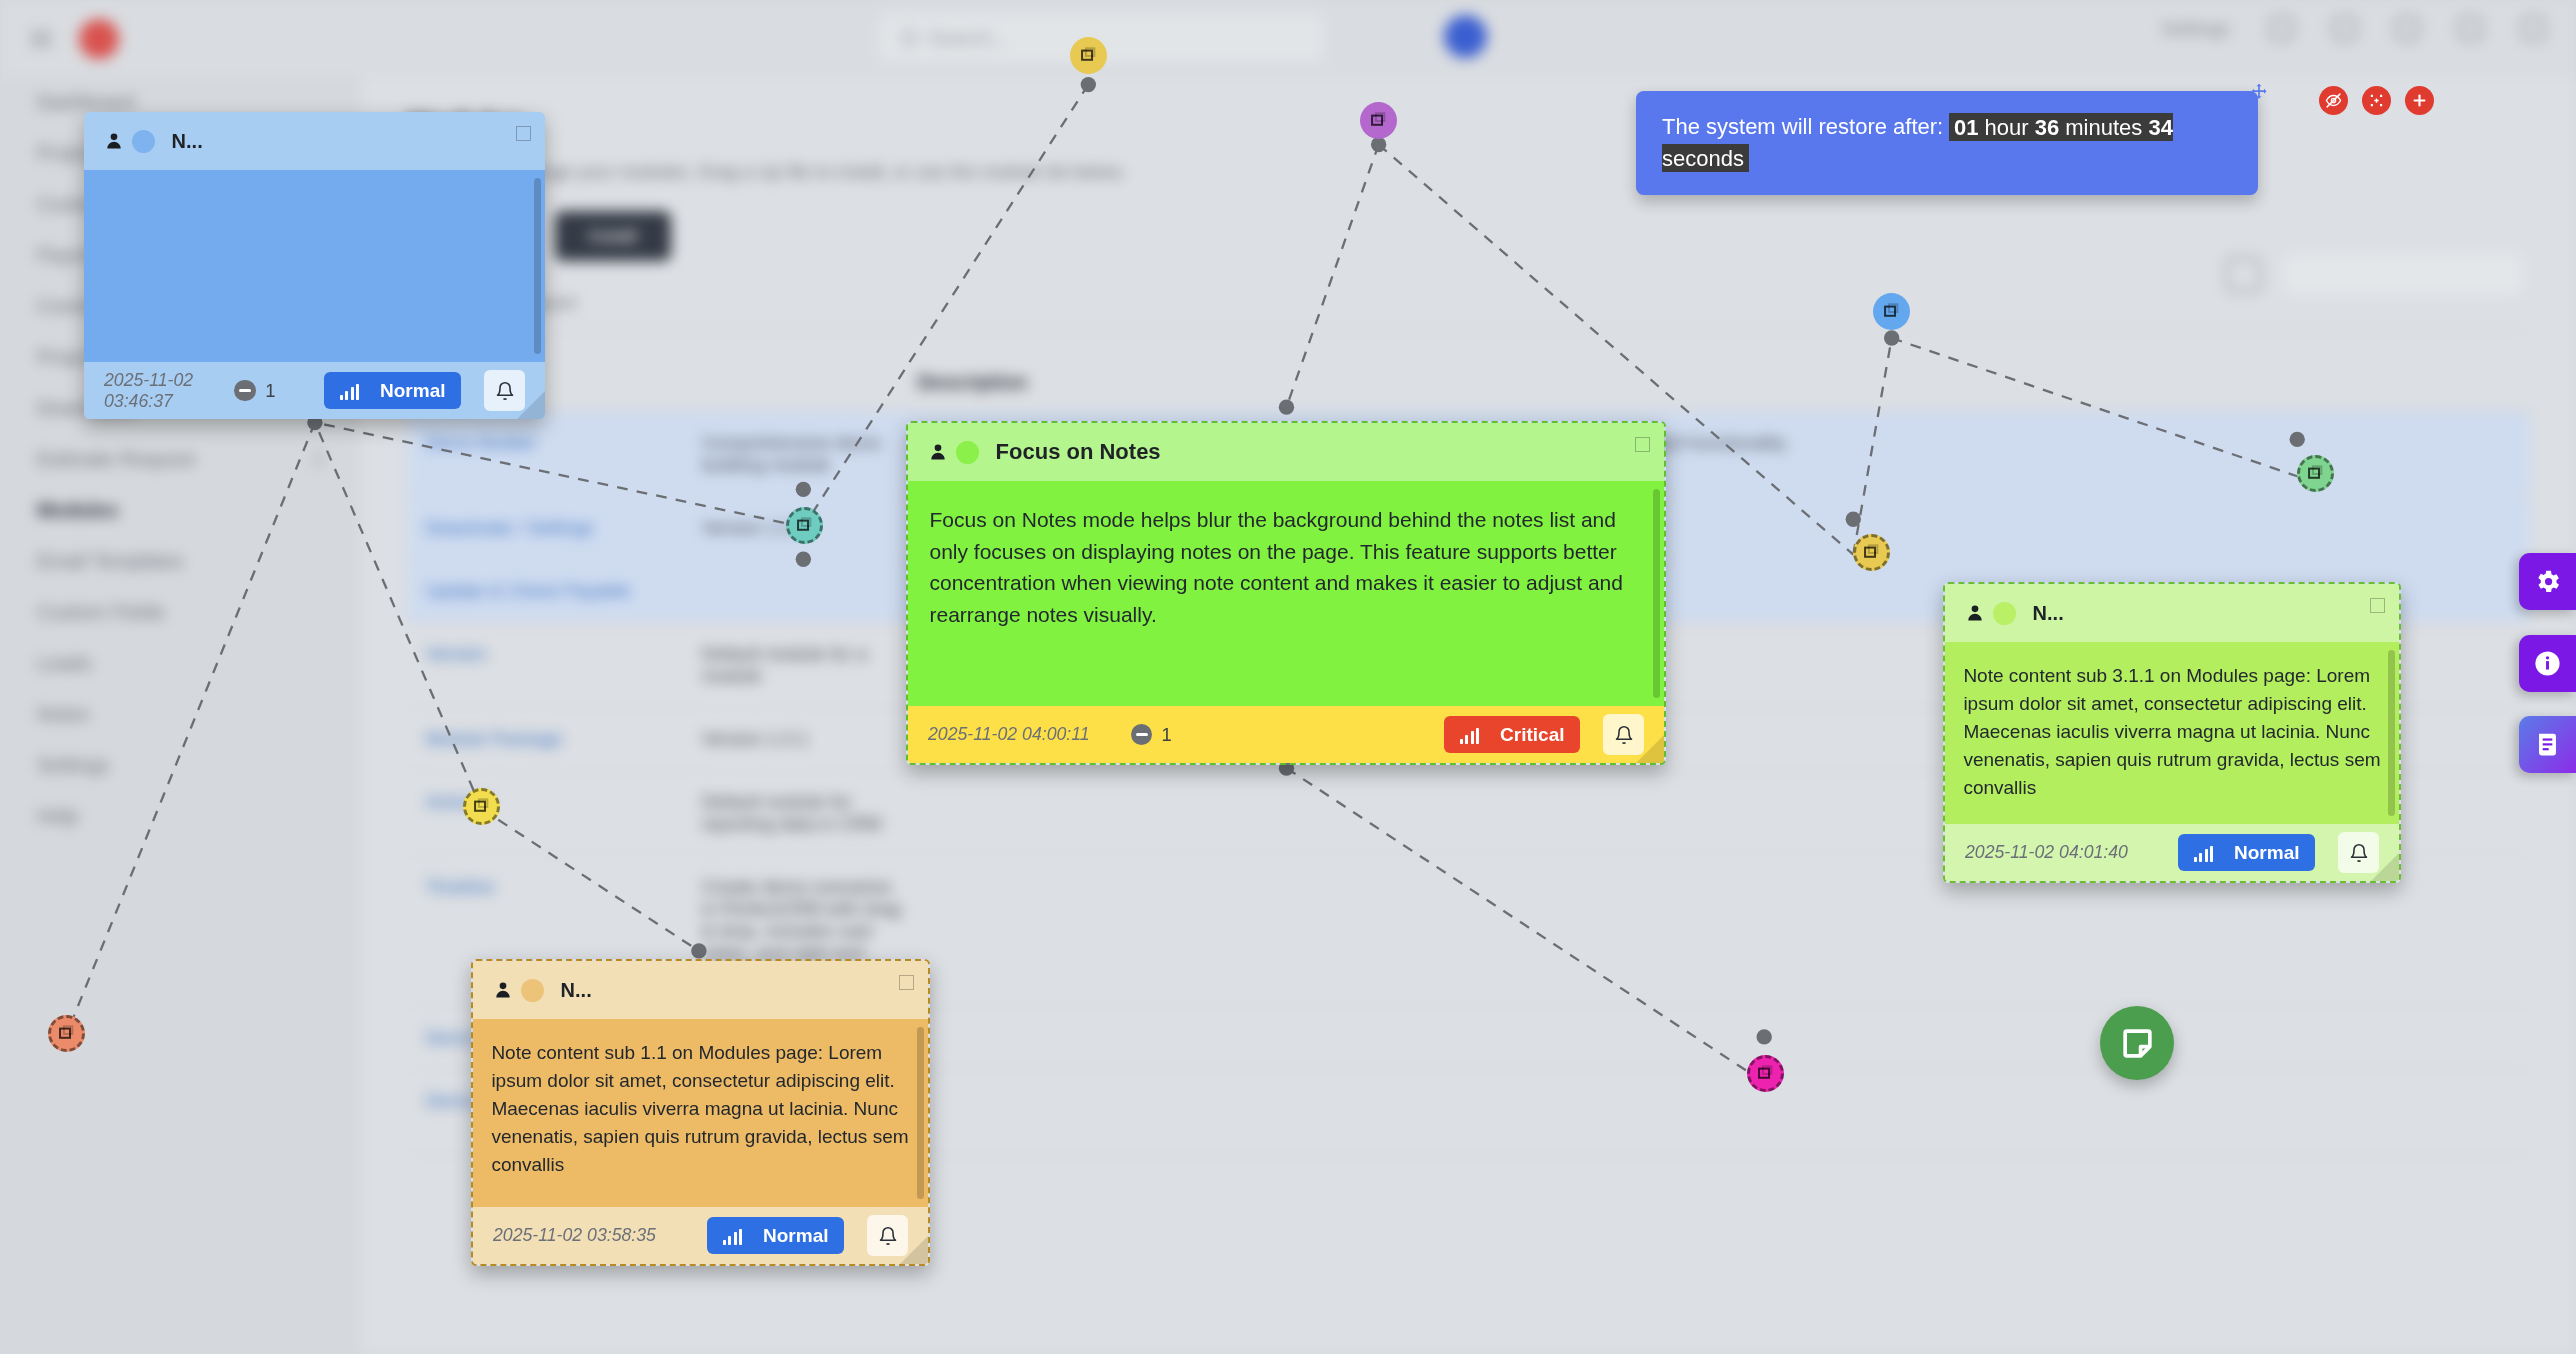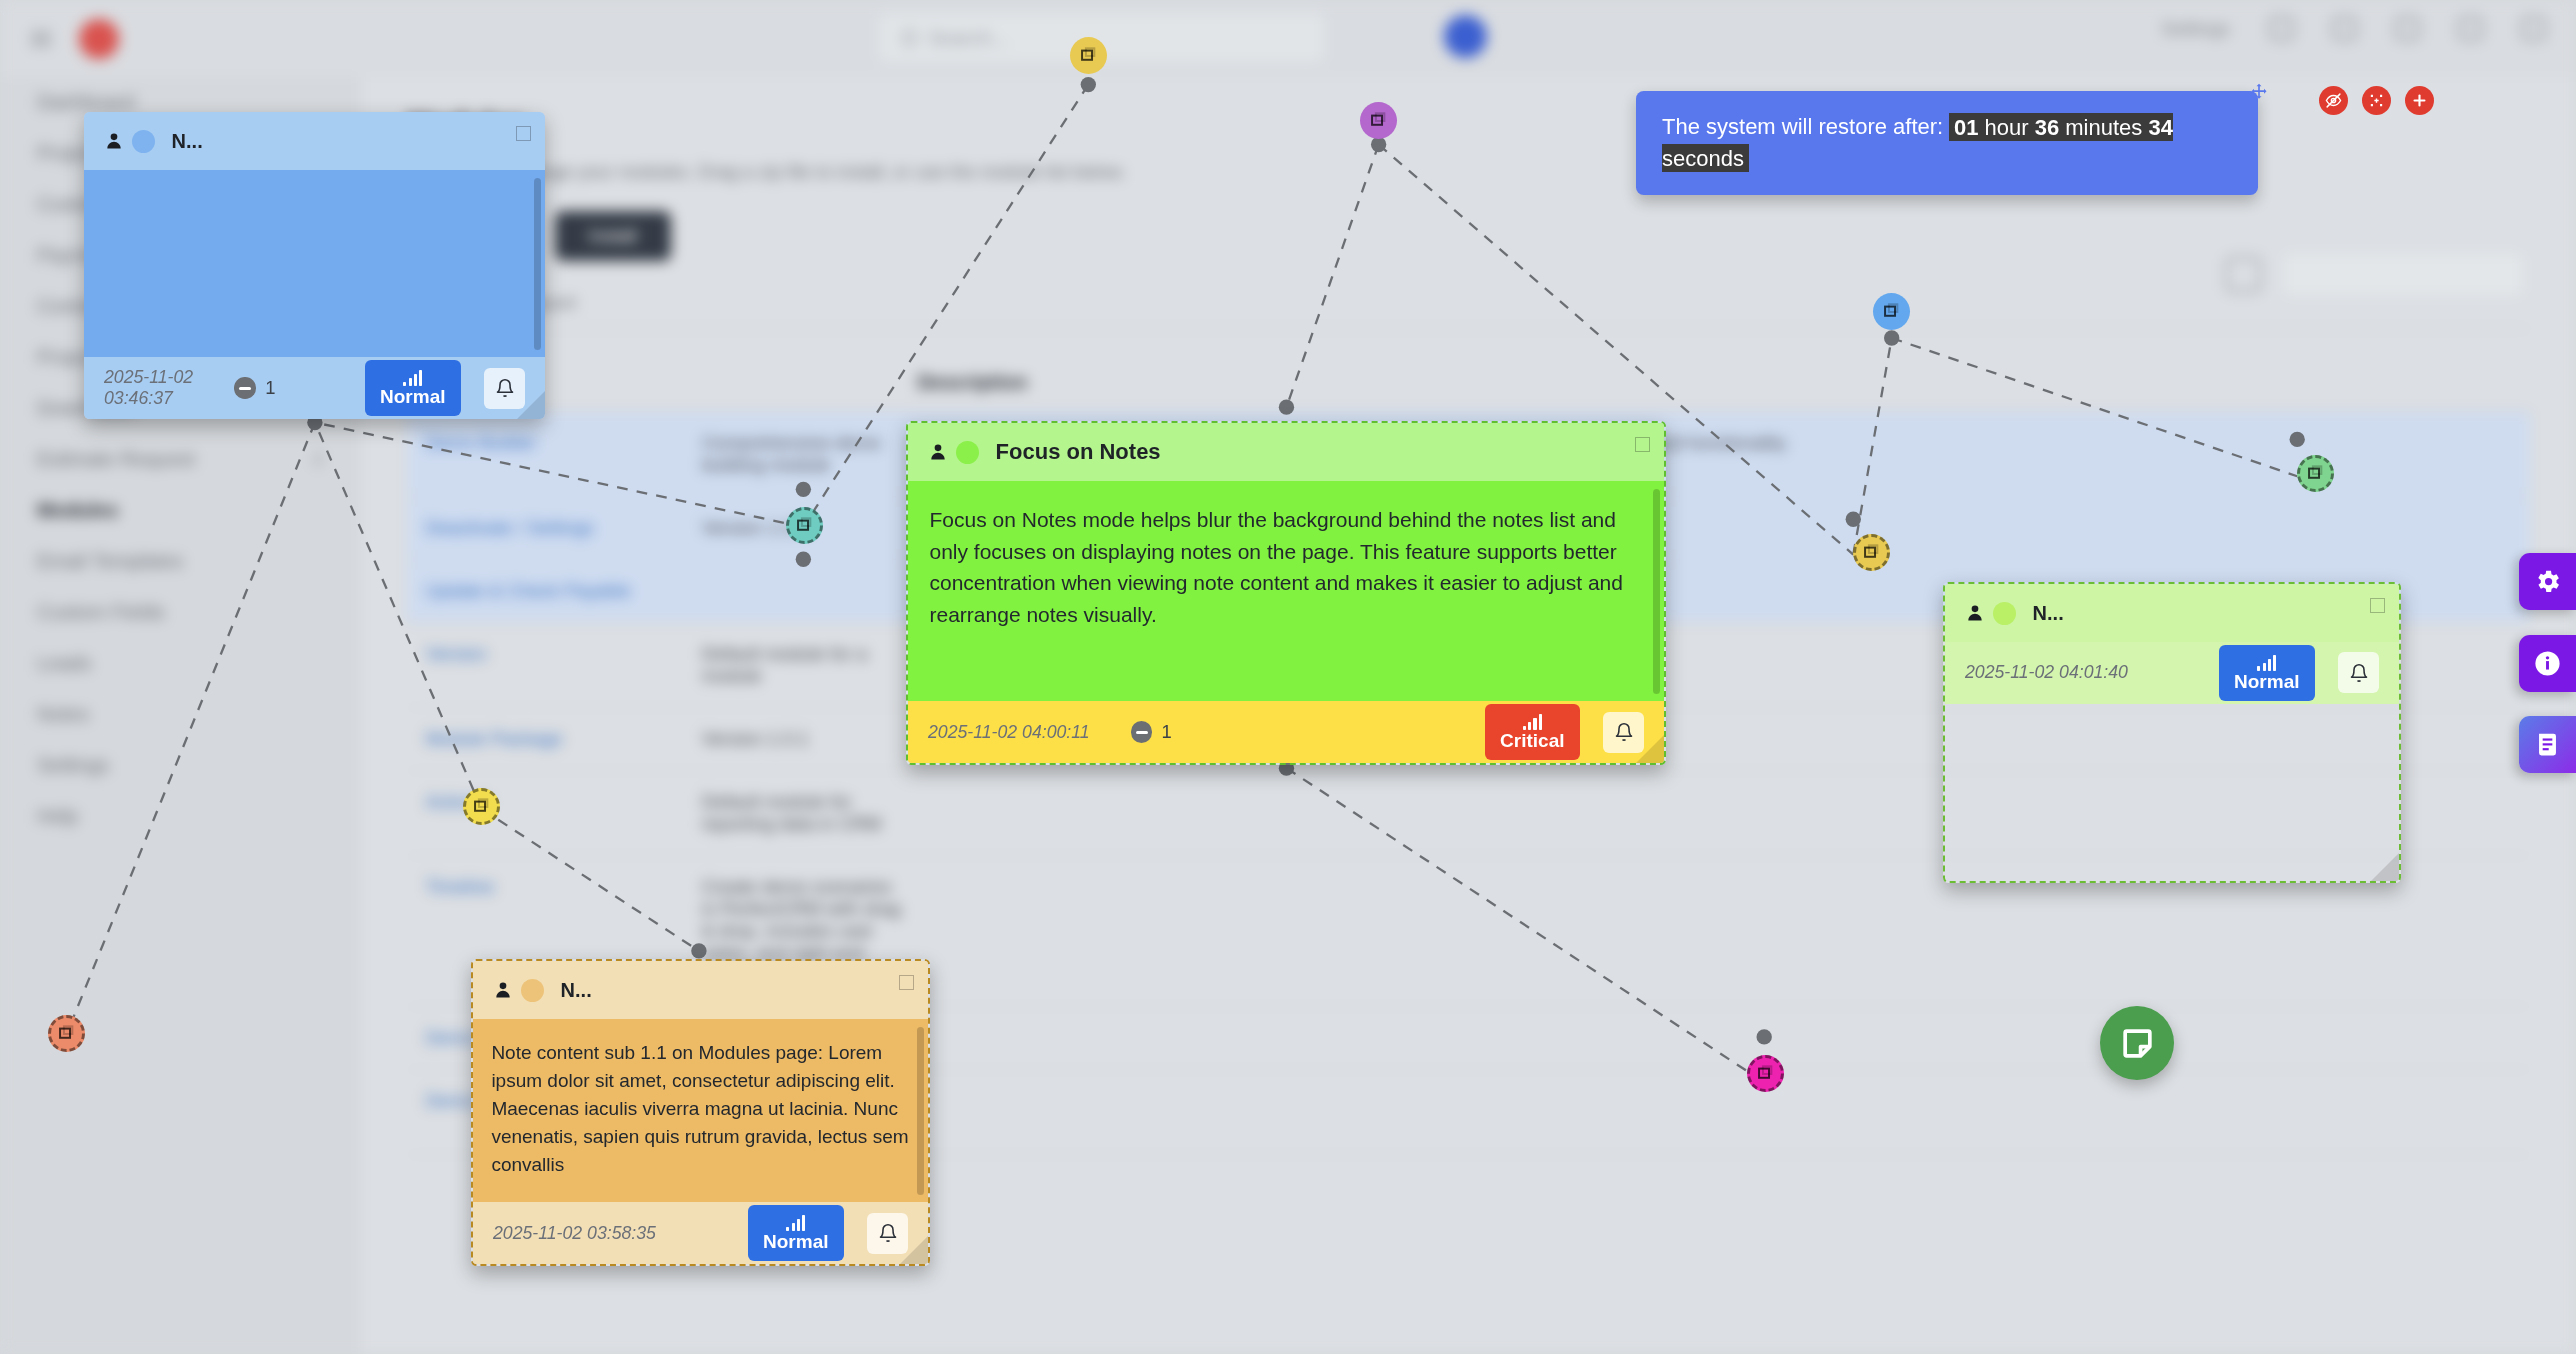--- a/index.html
+++ b/index.html
@@ -139,23 +139,23 @@
     display: flex; align-items: center; gap: 12.3px;
     padding: 3px 20px; min-height: 57px;
   }
   .note-time { font-style: italic; font-size: 17.7px; color: #6b7078; white-space: pre-line; }
   .cmt { display:flex; align-items:center; gap:9.2px; margin-left: 29px; }
   .cmt-ico { width: 21.5px; height: 21.5px; border-radius: 50%; background:#6b6f74; position:relative; }
   .cmt-ico:after { content:""; position:absolute; left:4.6px; right:4.6px; top:9.2px; height:3.1px; background:#fff; border-radius:1.5px; }
   .cmt-n { font-size: 18.4px; color: #3c4148; }
   .prio {
     margin-left: auto;
-    display: flex; align-items: center; gap: 0;
+    display: flex; align-items: center; gap: 21px;
     border-radius: 6.1px; padding: 7.7px 15.4px;
-    color: #fff; font-size: 19px; font-weight: bold; flex-direction: column;
+    color: #fff; font-size: 19px; font-weight: bold;
   }
   .prio.normal { background: #2f6fe4; }
   .prio.critical { background: #e8452c; border-radius: 6px; }
   .bars { display:flex; align-items: flex-end; gap: 2.3px; height: 18.4px; }
   .bars i { display:block; width:3.1px; background:#fff; border-radius:0.8px; }
   .bars i:nth-child(1){height:4.6px}.bars i:nth-child(2){height:8.4px}
   .bars i:nth-child(3){height:12.3px}.bars i:nth-child(4){height:16px}
   .bell {
     width: 41px; height: 41px; border-radius: 6.1px;
     background: rgba(255,255,255,.72);
@@ -523,20 +523,24 @@
     <div class="note" style="left: 1943px; top: 582px; width: 458px; height: 301px; border: 2.3px dashed rgb(107, 189, 51);">
       <div class="note-head" style="background: rgb(205, 245, 164);">
         <svg class="person" viewBox="0 0 24 24" fill="#1b1f24">
           <circle cx="12" cy="7" r="4"></circle>
           <path d="M4 21c0-4.4 3.6-8 8-8s8 3.6 8 8z"></path>
         </svg>
         <span class="note-dot" style="background:#b9f066"></span>
         <span class="note-title small">N...</span>
         <span class="maxbtn"></span>
       </div>
+      <div class="note-body sm" style="background: rgb(179, 238, 94);">
+        <div>Note content sub 3.1.1 on Modules page: Lorem ipsum dolor sit amet, consectetur adipiscing elit. Maecenas iaculis viverra magna ut lacinia. Nunc venenatis, sapien quis rutrum gravida, lectus sem convallis</div>
+        <div class="note-scroll"></div>
+      </div>
       <div class="note-foot" style="background: rgb(212, 245, 173);">
         <div class="note-time">2025-11-02 04:01:40</div>
         <div class="prio normal">
           <span class="bars">
             <i></i>
             <i></i>
             <i></i>
             <i></i>
           </span>
           <span>Normal</span>

